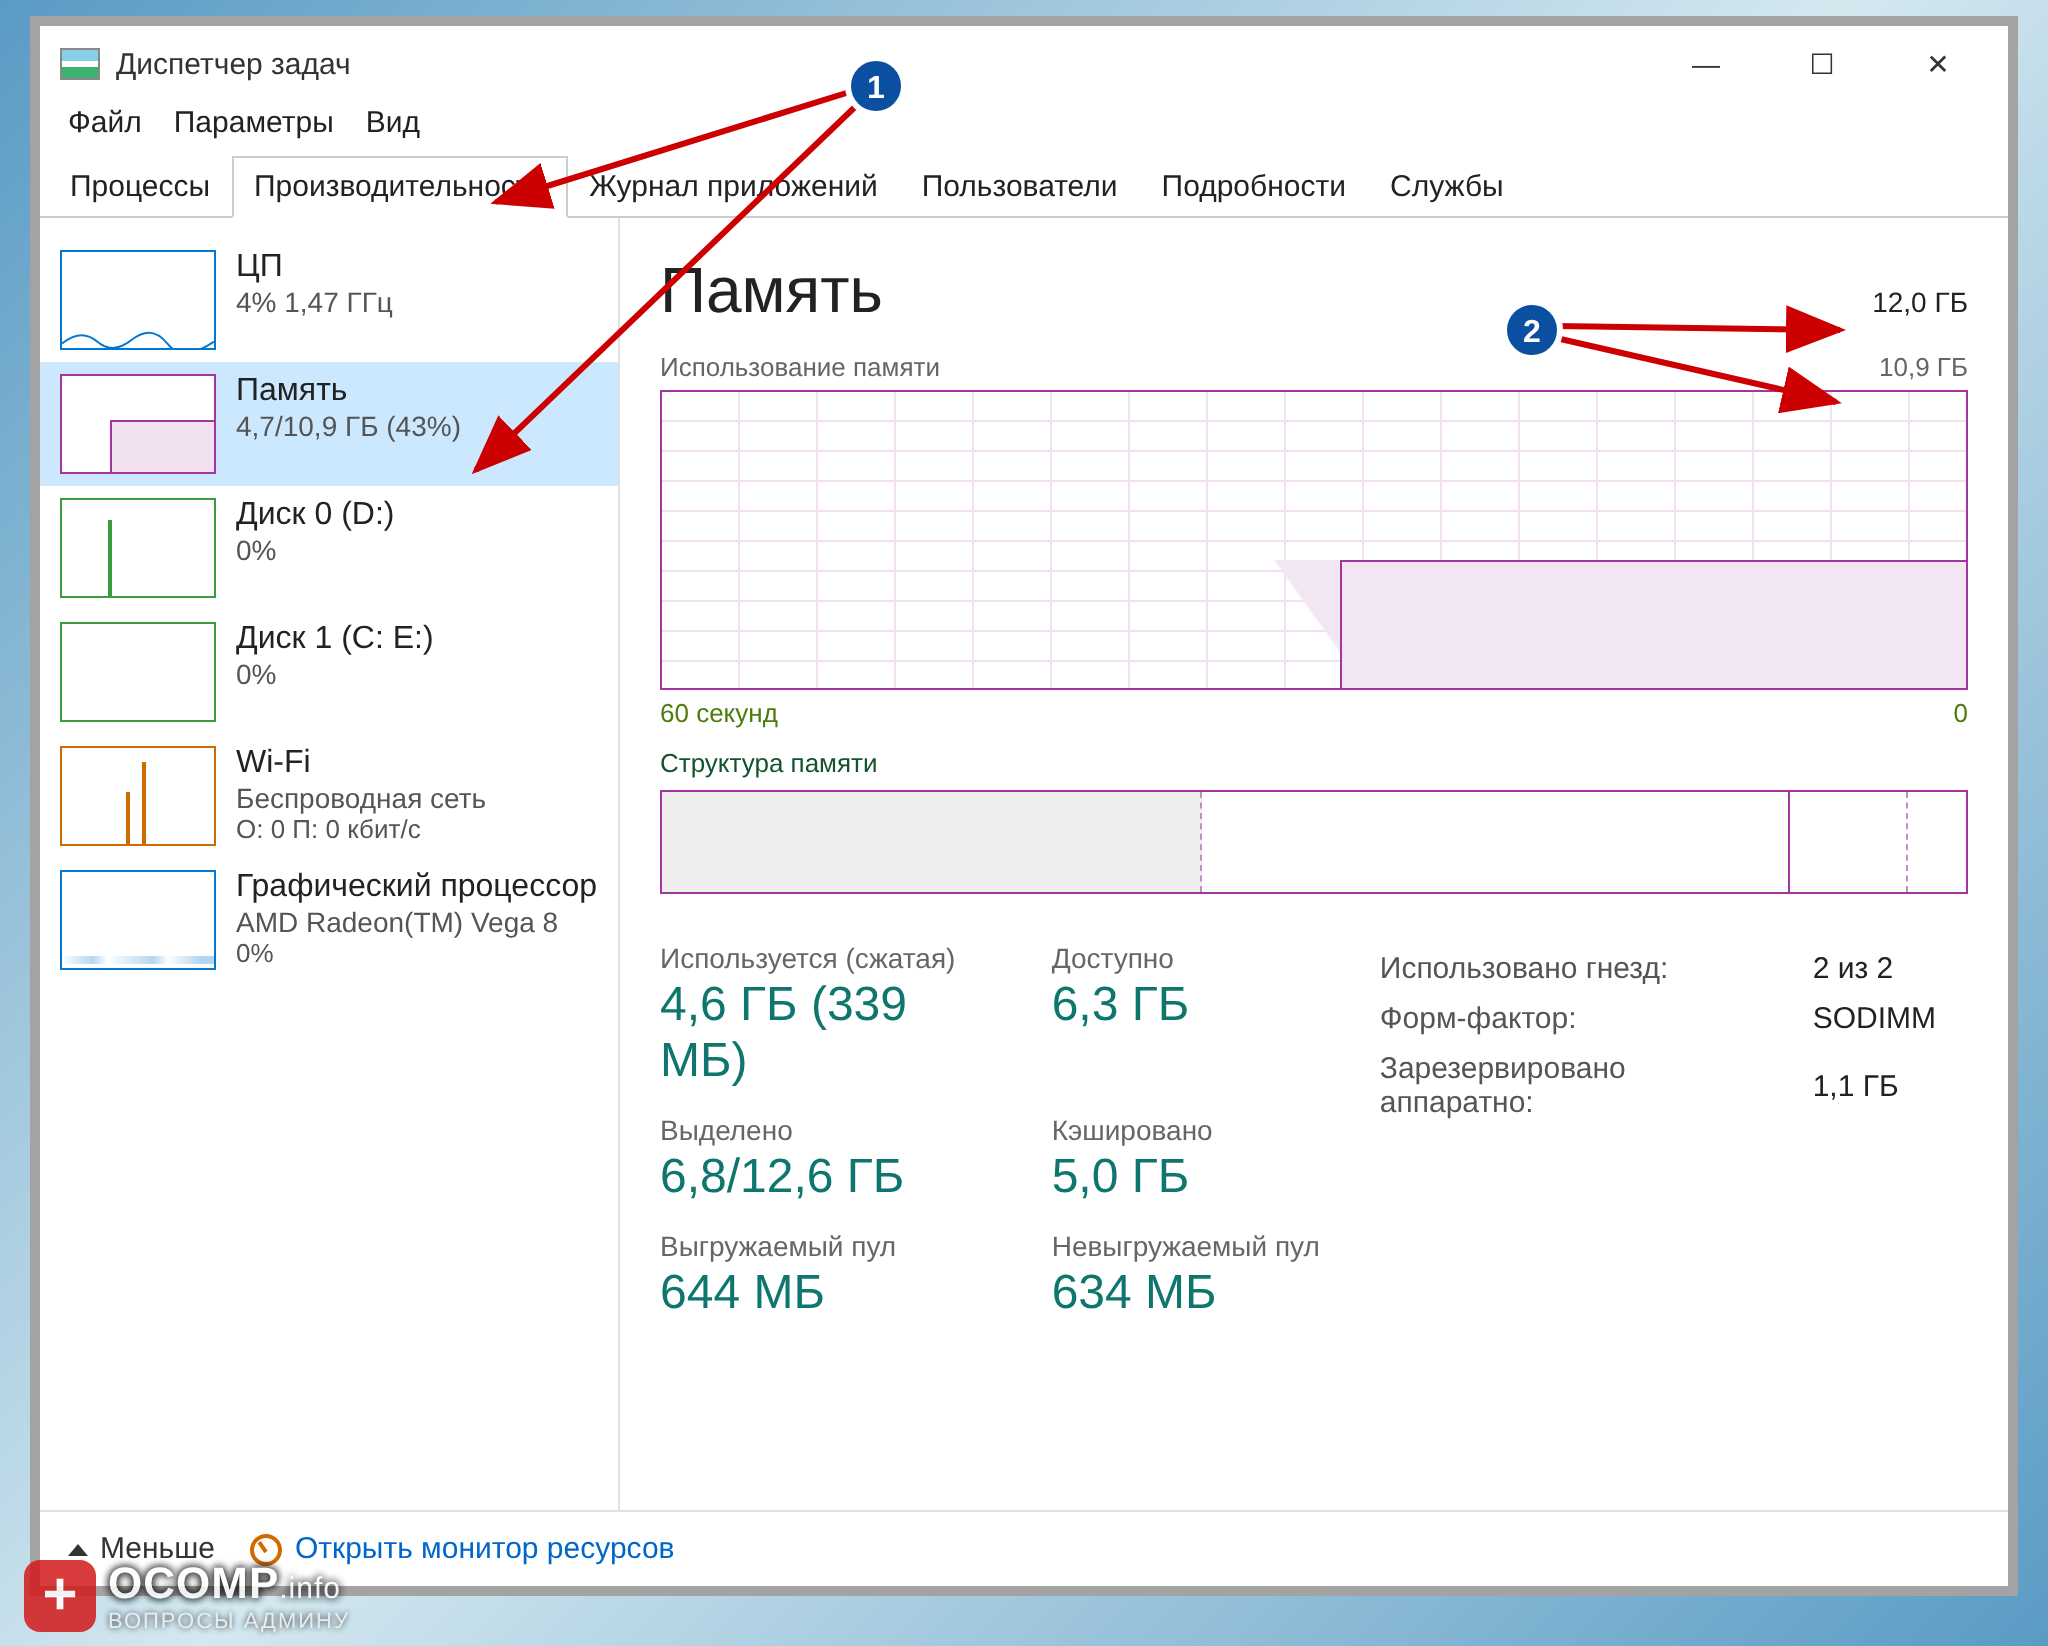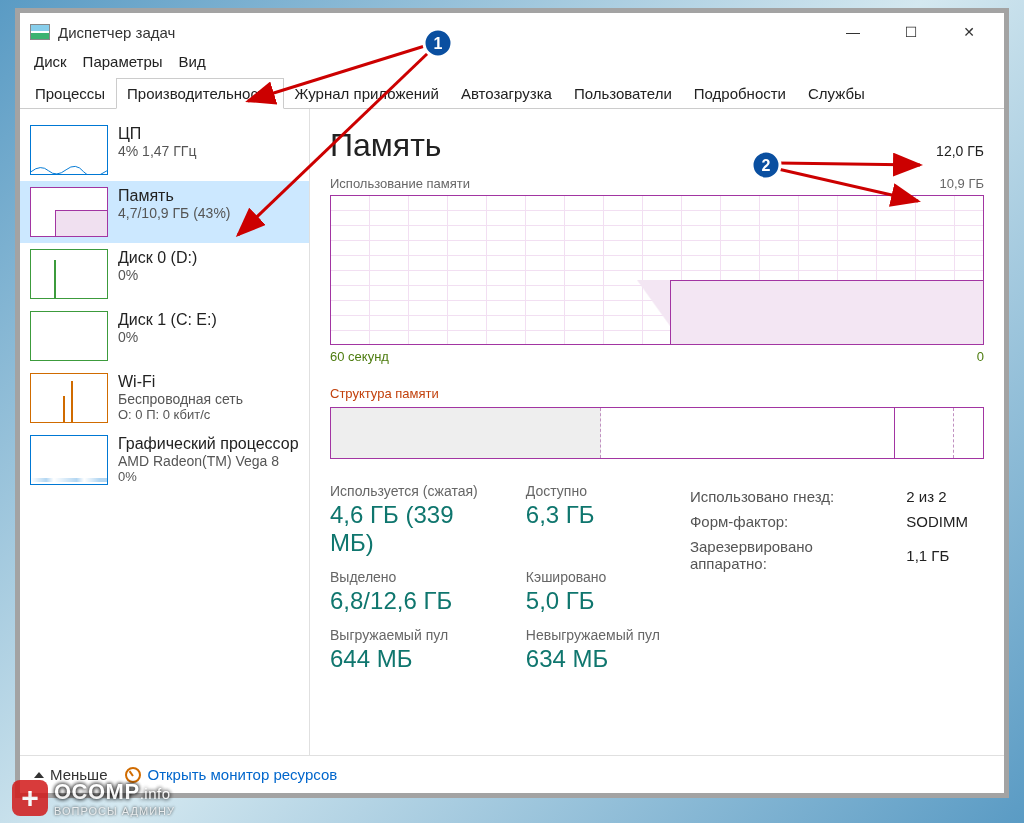--- a/index.html
+++ b/index.html
@@ -31,21 +31,21 @@
   .sb-sub.small { font-size: 13px; }
   .main { flex: 1; padding: 18px 20px 10px 20px; position: relative; }
   .main-header { display: flex; justify-content: space-between; align-items: baseline; }
   .main-title { font-size: 32px; font-weight: 400; color: #222; }
   .main-total { font-size: 14px; color: #222; }
   .chart-label-row { display: flex; justify-content: space-between; font-size: 13px; color: #666; margin-top: 12px; }
   .chart1 { border: 1px solid #a235a2; height: 150px; margin-top: 4px; position: relative; background: repeating-linear-gradient(to right, transparent, transparent 38px, #f2dff2 38px, #f2dff2 39px), repeating-linear-gradient(to bottom, transparent, transparent 14px, #f2dff2 14px, #f2dff2 15px); overflow: hidden; }
   .mem-area { position: absolute; bottom: 0; right: 0; width: 48%; height: 43%; background: #f3e6f3; border-top: 1px solid #a235a2; border-left: 1px solid #a235a2; }
   .mem-ramp { position: absolute; bottom: 0; left: 47%; width: 7%; height: 43%; background: linear-gradient(to top right, transparent 49%, #f3e6f3 51%); }
   .chart-axis { display: flex; justify-content: space-between; font-size: 13px; color: #4d7c0f; margin-top: 4px; }
-  .label2 { font-size: 13px; color: #c2410c; margin-top: 22px; }
+  .label2 { font-size: 13px; color: #14532d; margin-top: 10px; }
   .chart2 { border: 1px solid #a235a2; height: 52px; margin-top: 6px; position: relative; display: flex; }
   .comp-seg { height: 100%; }
   .comp-used { background: #eee; border-right: 1px dashed #c090c0; }
   .comp-cached { background: #fff; border-right: 1px solid #a235a2; }
   .comp-free { background: #fff; }
   .comp-reserved { background: #fff; border-left: 1px dashed #c090c0; width: 30px; }
   .stats { display: flex; margin-top: 24px; gap: 28px; }
   .stats-left { display: grid; grid-template-columns: auto auto; column-gap: 26px; row-gap: 12px; }
   .stat-label { font-size: 14px; color: #666; }
   .stat-val { font-size: 24px; color: #0f766e; margin-top: 2px; }
@@ -85,30 +85,29 @@
     <div class="title-icon"></div>
     <div class="title-text">Диспетчер задач</div>
     <div class="win-btns">
       <div class="win-btn">—</div>
       <div class="win-btn">☐</div>
       <div class="win-btn">✕</div>
     </div>
   </div>
 
   <div class="menubar">
-    <div class="menu-item">Диск</div>
+    <div class="menu-item">Файл</div>
     <div class="menu-item">Параметры</div>
     <div class="menu-item">Вид</div>
   </div>
 
   <div class="tabs">
     <div class="tab">Процессы</div>
     <div class="tab active">Производительность</div>
     <div class="tab">Журнал приложений</div>
-    <div class="tab">Автозагрузка</div>
     <div class="tab">Пользователи</div>
     <div class="tab">Подробности</div>
     <div class="tab">Службы</div>
   </div>
 
   <div class="content">
 
     <div class="sidebar">
       <div class="sb-item">
         <div class="sb-thumb cpu">

